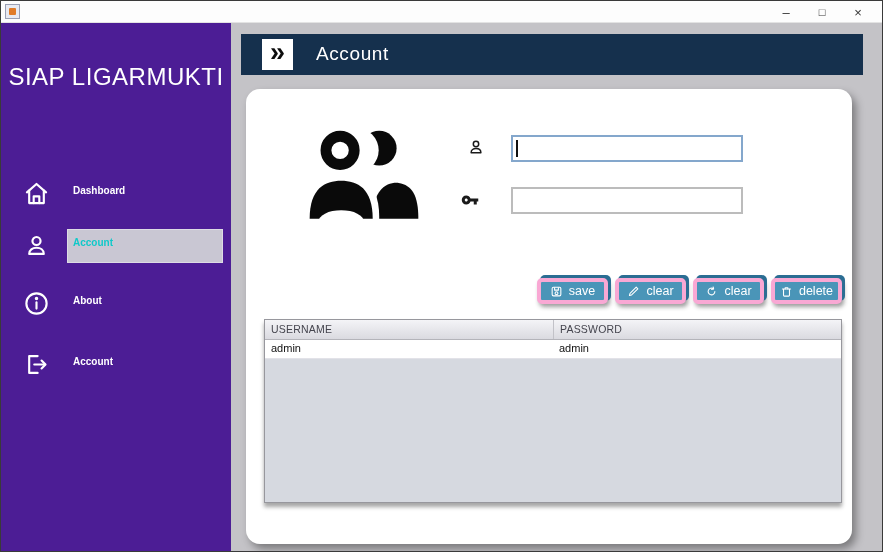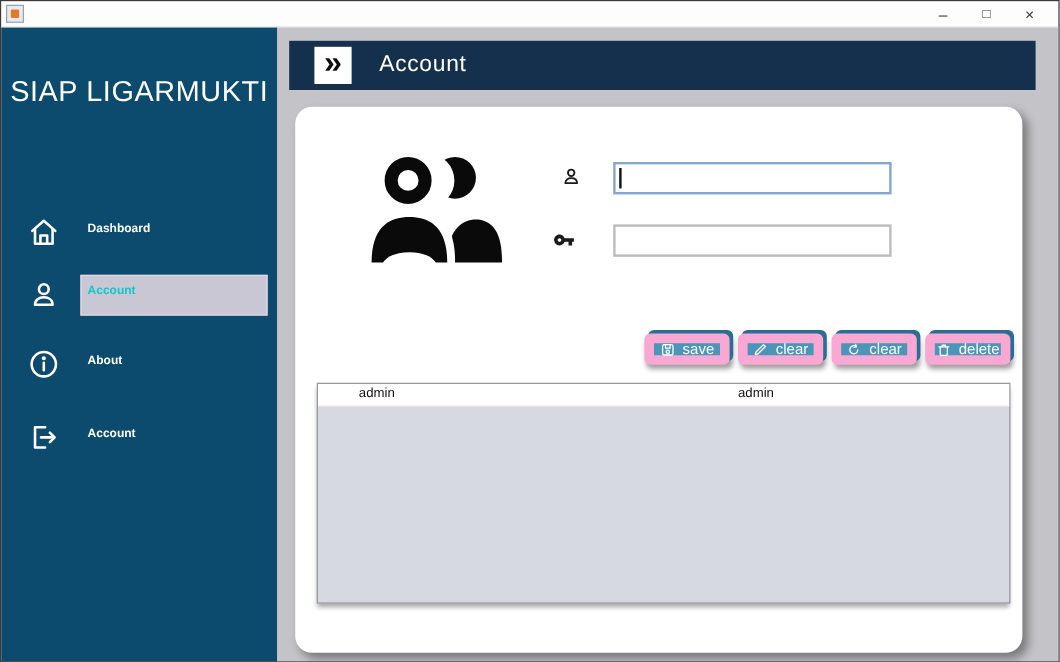--- a/index.html
+++ b/index.html
@@ -7,21 +7,21 @@
 
   
   .titlebar{position:absolute;left:0;top:0;width:100%;height:22px;background:#fdfdfd;border-bottom:1px solid #e3e3e3;box-sizing:border-box;}
   .app-icon{position:absolute;left:4px;top:3px;width:15px;height:15px;border:1px solid #9aa0b5;background:#e8eaf2;box-sizing:border-box;display:flex;align-items:center;justify-content:center;}
   .app-icon span{width:7px;height:7px;background:#e07b28;border-radius:1px;display:block;}
   .win-controls{position:absolute;right:6px;top:0;height:22px;display:flex;align-items:center;}
   .win-btn{width:36px;height:22px;display:flex;align-items:center;justify-content:center;color:#333;font-size:13px;line-height:1;cursor:default;}
   .win-btn.maxi{font-size:11px;}
 
   
-  .sidebar{position:absolute;left:0;top:22px;width:230px;height:530px;background:#0c4a6e;}
+  .sidebar{position:absolute;left:0;top:22px;width:230px;height:530px;background:#4c1d95;}
   .brand-title{position:absolute;left:0;top:40px;width:230px;text-align:center;color:#fff;font-size:24px;font-weight:500;letter-spacing:.5px;white-space:nowrap;}
   .brand-subtitle{position:absolute;left:0;top:76px;width:230px;text-align:center;color:#efeef8;font-size:8px;letter-spacing:.1px;white-space:nowrap;}
   .nav-item{position:absolute;left:0;width:230px;height:36px;cursor:pointer;}
   .nav-hl{position:absolute;left:66px;top:1px;width:156px;height:34px;background:#c9c7d3;border:1px solid #dddbe4;box-sizing:border-box;}
   .nav-icon{position:absolute;left:22px;top:4px;width:27px;height:27px;}
   .nav-label{position:absolute;left:72px;top:9px;font-size:10px;font-weight:bold;color:#ffffff;}
   .nav-item.active .nav-label{color:#10c9c9;}
 
   
   .main{position:absolute;left:230px;top:22px;width:652px;height:529px;background:#c4c3c7;}
@@ -35,30 +35,30 @@
   .big-people{position:absolute;left:58px;top:32px;width:120px;height:100px;}
 
   .field-icon-user{position:absolute;left:221px;top:49px;width:18px;height:18px;}
   .field-icon-key{position:absolute;left:213px;top:102px;width:22px;height:18px;}
   .inp{position:absolute;left:265px;width:232px;height:27px;box-sizing:border-box;font-size:13px;font-family:"Liberation Sans",sans-serif;padding:2px 5px;outline:none;background:#fff;}
   .inp.username{top:46px;border:2px solid #84a7cc;}
   .inp.password{top:98px;border:2px solid #bcbcbc;}
   .caret{position:absolute;left:270px;top:51px;width:1.5px;height:17px;background:#111;}
 
   .toolbar{position:absolute;right:10px;top:189px;display:flex;gap:7px;}
-  .btn{position:relative;width:71px;height:26px;background:#4a95b8;border:8px solid #f9a8d4;border-radius:5px;box-sizing:border-box;color:#fff;font-size:12.5px;font-family:"Liberation Sans",sans-serif;display:flex;align-items:center;justify-content:center;gap:6px;cursor:pointer;box-shadow:3px -3px 0 #2b6d93,2px 3px 4px rgba(40,40,40,.45);}
+  .btn{position:relative;width:71px;height:26px;background:#4a95b8;border:4px solid #f9a8d4;border-radius:5px;box-sizing:border-box;color:#fff;font-size:12.5px;font-family:"Liberation Sans",sans-serif;display:flex;align-items:center;justify-content:center;gap:6px;cursor:pointer;box-shadow:3px -3px 0 #2b6d93,2px 3px 4px rgba(40,40,40,.45);}
   .btn svg{flex:0 0 auto;}
 
   
   .tbl{position:absolute;left:18px;top:230px;width:578px;height:184px;border:1px solid #97979d;background:#d6d9e0;box-sizing:border-box;box-shadow:0 4px 4px rgba(0,0,0,.35);}
   .tbl-head{display:flex;height:19px;background:linear-gradient(#f4f4f7,#dadae0);border-bottom:1px solid #b4b4ba;}
   .tbl-hcell{flex:0 0 50%;box-sizing:border-box;font-size:10.5px;color:#45454e;padding:3px 0 0 6px;letter-spacing:.2px;}
   .tbl-hcell + .tbl-hcell{border-left:1px solid #c2c2c8;}
   .tbl-row{display:flex;height:18px;background:#ffffff;border-bottom:1px solid #e2e2e8;cursor:default;}
-  .tbl-cell{flex:0 0 50%;box-sizing:border-box;font-size:11px;color:#111;padding:2px 0 0 6px;margin-left:28px;}
+  .tbl-cell{flex:0 0 50%;box-sizing:border-box;font-size:11px;color:#111;padding:2px 0 0 6px;}
 </style>
 </head>
 <body>
 
 <div class="window">
 
   <div class="titlebar">
     <div class="app-icon">
         <span></span>
       </div>
@@ -168,20 +168,24 @@
           <svg width="13" height="13" viewBox="0 0 24 24" fill="none" stroke="#fff" stroke-width="2" stroke-linecap="round" stroke-linejoin="round">
             <path d="M6.5 8 V19 a1.5 1.5 0 0 0 1.5 1.5 h8 a1.5 1.5 0 0 0 1.5 -1.5 V8"></path>
               <path d="M4.5 7.5 H19.5"></path>
               <path d="M9.5 7.5 V5 h5 v2.5"></path>
           </svg>
           <span>delete</span>
         </div>
       </div>
 
       <div class="tbl">
+        <div class="tbl-head">
+          <div class="tbl-hcell">USERNAME</div>
+          <div class="tbl-hcell">PASSWORD</div>
+        </div>
         <div class="tbl-row">
           <div class="tbl-cell">admin</div>
           <div class="tbl-cell">admin</div>
         </div>
       </div>
 
     </div>
   </div>
 </div>
 

